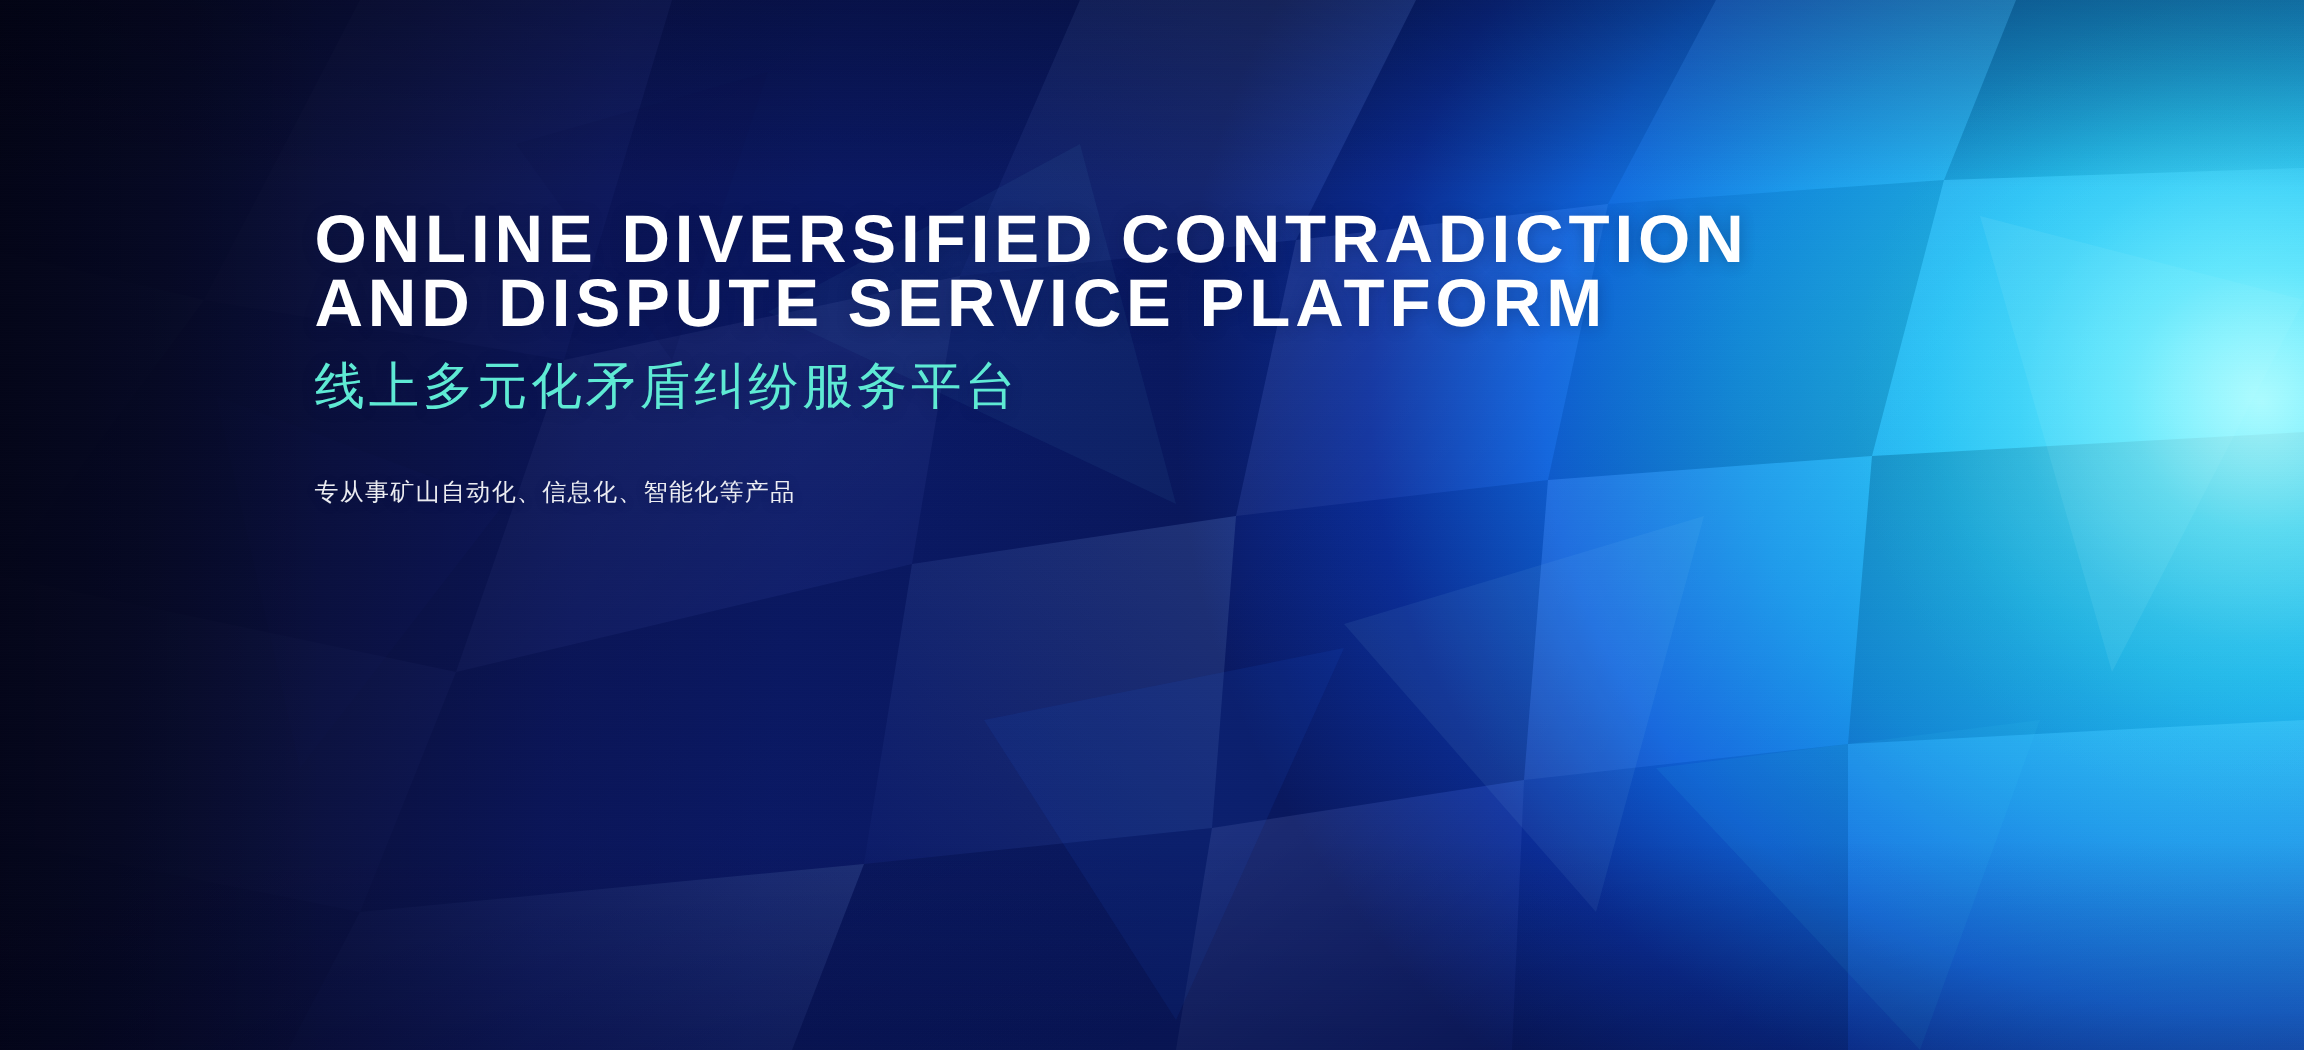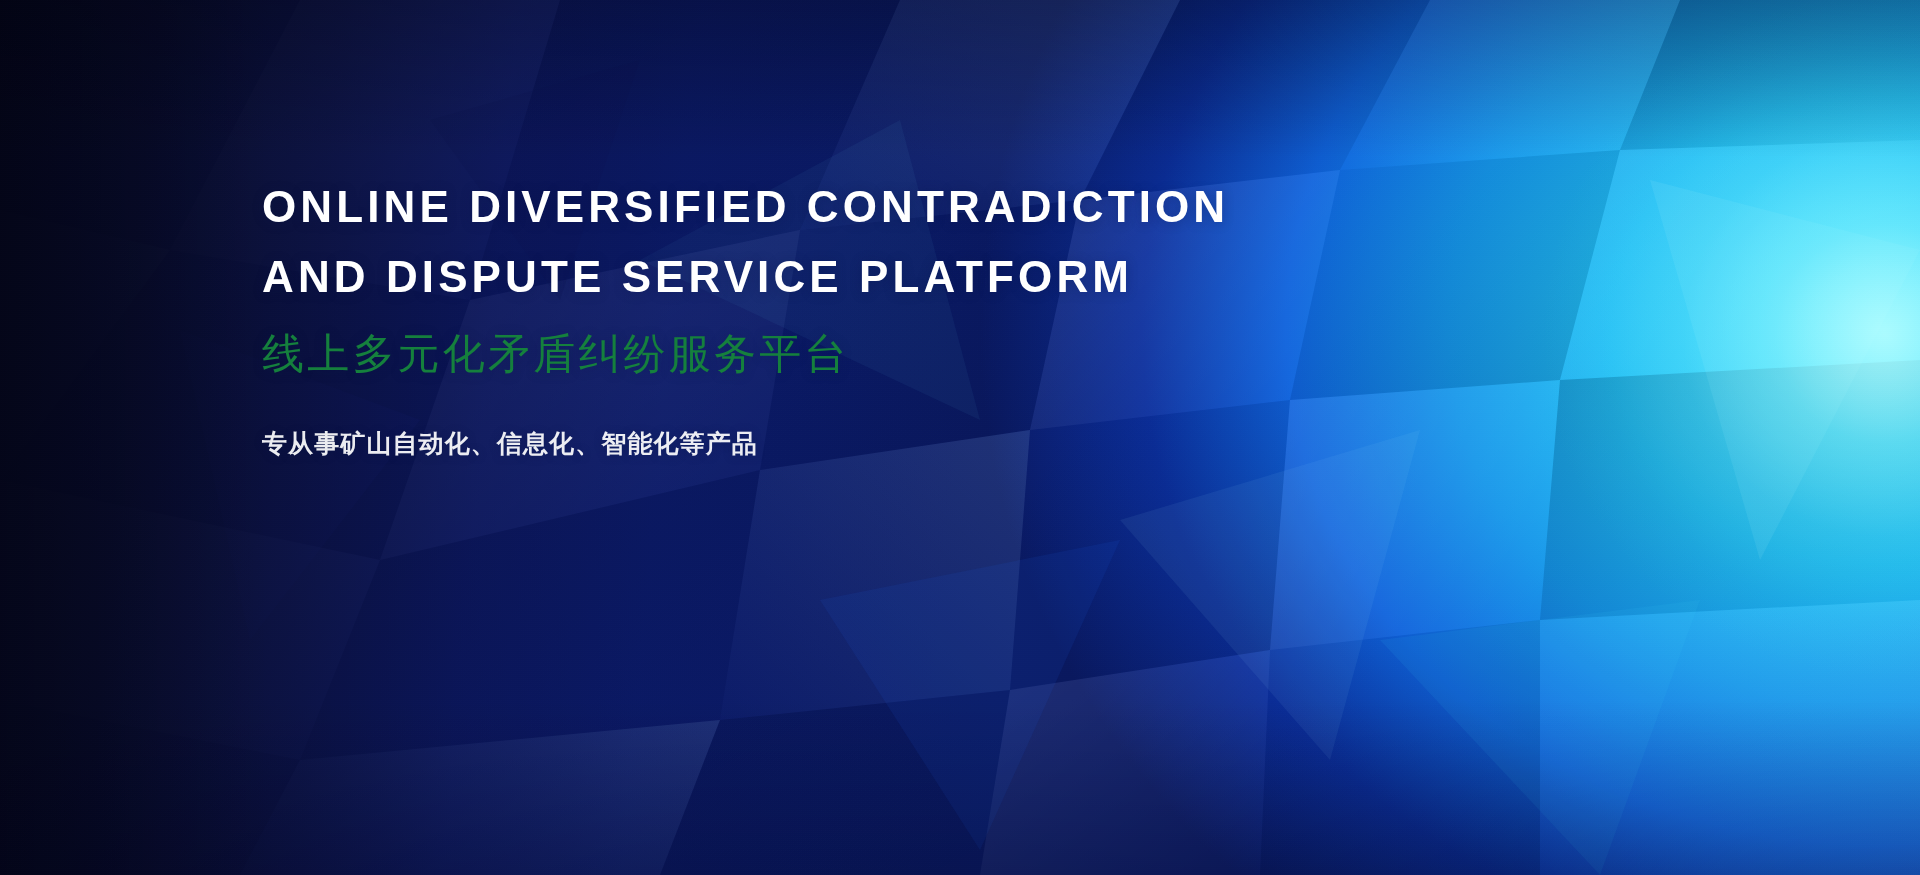--- a/index.html
+++ b/index.html
@@ -72,47 +72,47 @@
   }
   
   .content {
     position: absolute;
     left: 262px;
     top: 172px;
     width: 1200px;
   }
   .title-en {
     color: #ffffff;
-    font-size: 44px;
-    line-height: 70px;
+    font-size: 56px;
+    line-height: 54px;
     font-weight: 700;
     letter-spacing: 4.1px;
     white-space: pre-line;
     margin: 0;
     text-shadow: 0 1px 12px rgba(0,20,70,0.30);
   }
   .title-cn {
-    color: #15803d;
+    color: #5eead4;
     font-size: 42px;
     line-height: 48px;
     font-weight: 400;
     letter-spacing: 3.2px;
     margin: 18px 0 0 0;
     text-shadow: 0 1px 12px rgba(0,20,70,0.30);
   }
   .sub-list {
     margin: 48px 0 0 0;
     padding: 0;
     list-style: none;
   }
   .sub-line {
     color: rgba(255,255,255,0.92);
-    font-size: 25px;
+    font-size: 20px;
     line-height: 34px;
-    font-weight: 700;
+    font-weight: 400;
     letter-spacing: 1.1px;
     text-shadow: 0 1px 8px rgba(0,20,70,0.35);
   }
 </style>
 </head>
 <body>
 
 <div id="banner">
 
   <div class="bg-base"></div>

